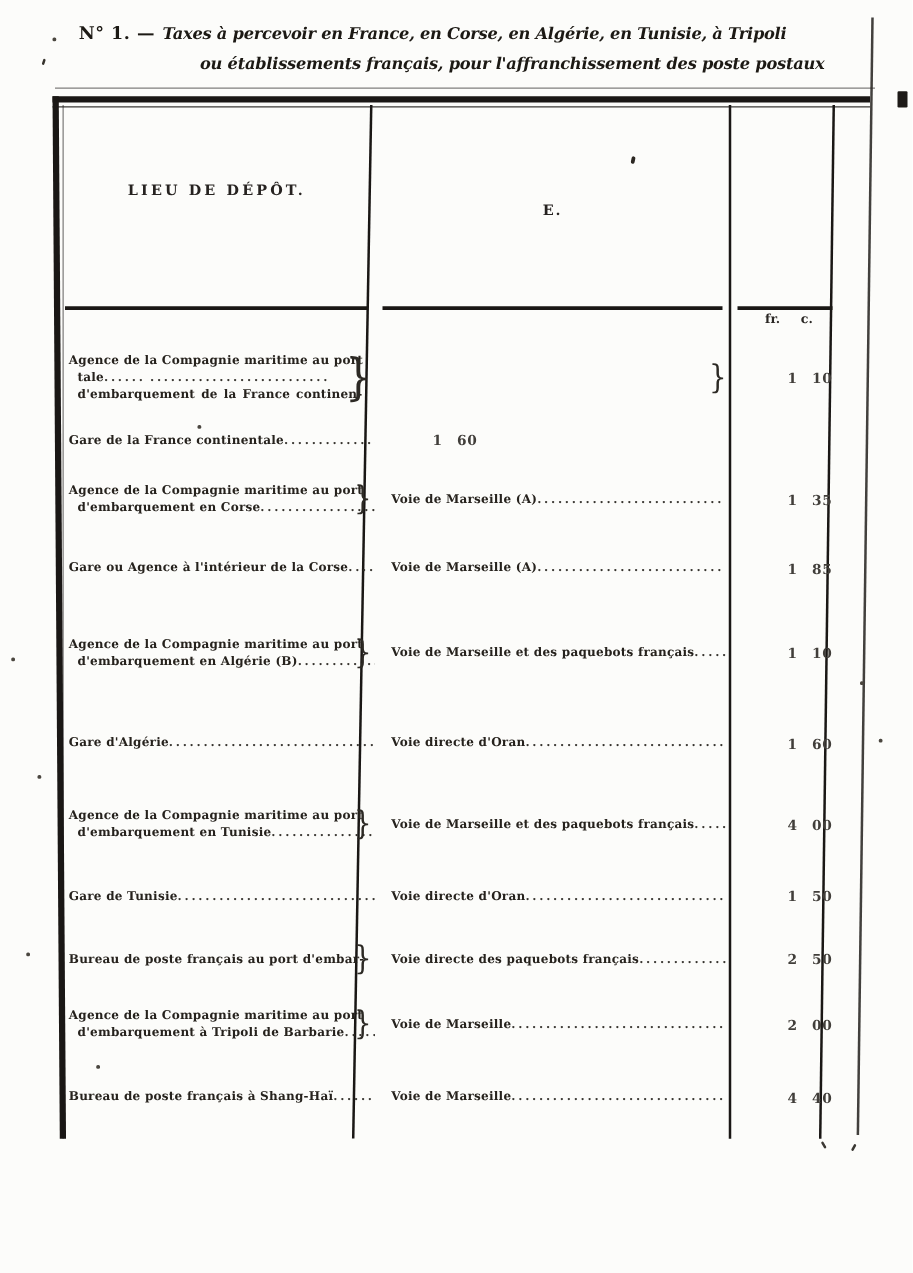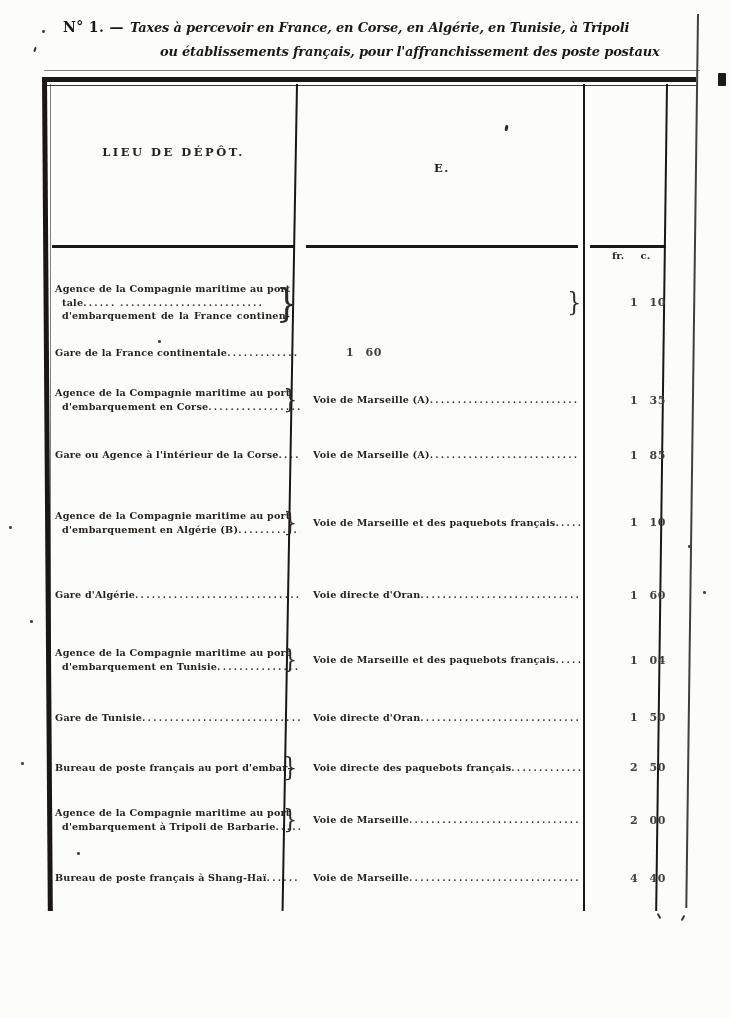--- a/index.html
+++ b/index.html
@@ -211,21 +211,21 @@
             <div class="line ind">d'embarquement en Tunisie<span class="dots">...............</span></div>
           </div>
           <div class="brace b2">}</div>
         </div>
         <div class="cell c2">
           <div class="entry">
             <div class="line">Voie de Marseille et des paquebots français<span class="dots">........</span></div>
           </div>
         </div>
         <div class="cell c3">
-          <div class="taxe">1 04</div>
+          <div class="taxe">4 00</div>
         </div>
       </div>
       <div class="row">
         <div class="cell c1">
           <div class="entry">
             <div class="line">Gare de Tunisie<span class="dots">..............................</span></div>
           </div>
         </div>
         <div class="cell c2">
           <div class="entry">

